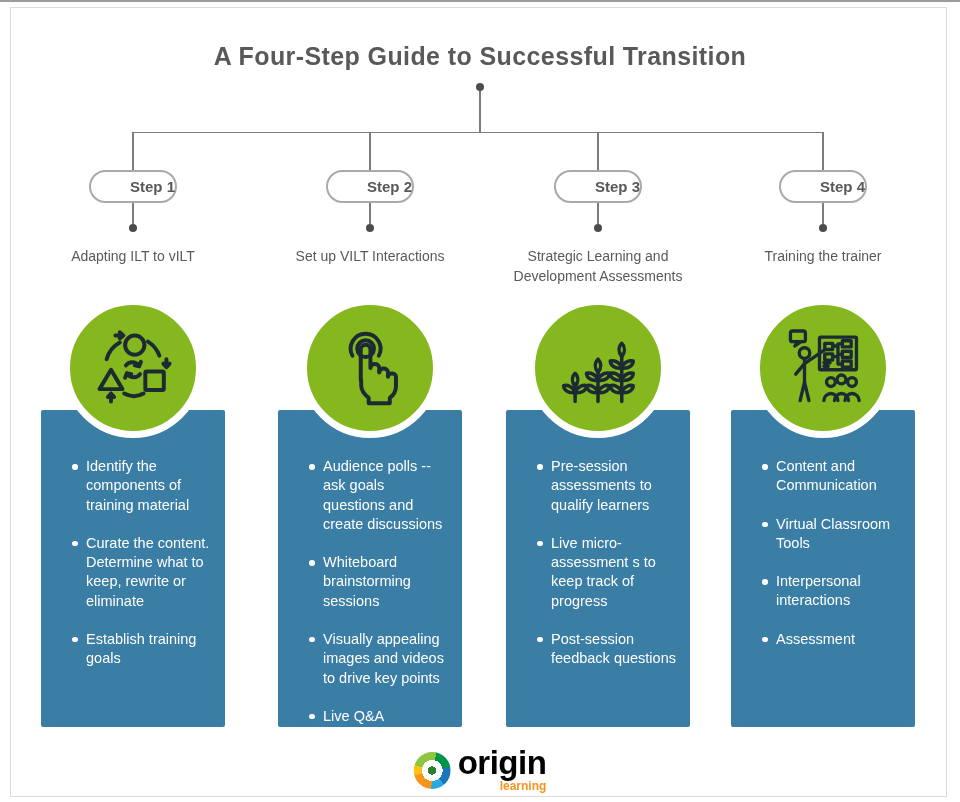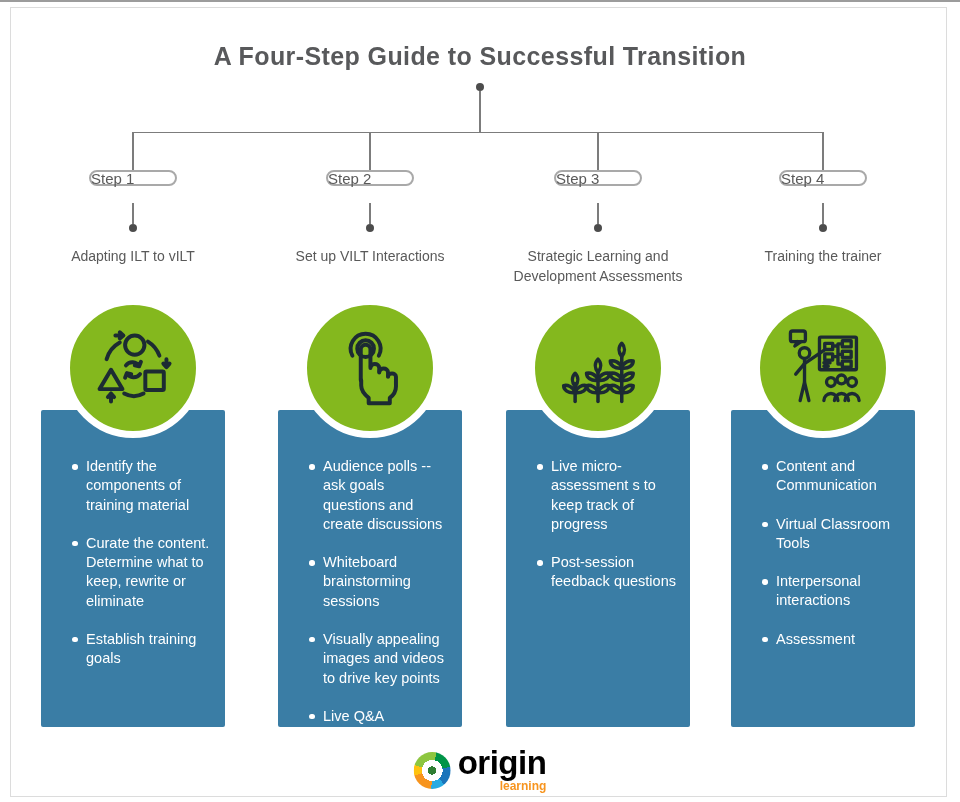--- a/index.html
+++ b/index.html
@@ -15,24 +15,24 @@
     position:absolute; top:42px; left:0; width:100%;
     text-align:center; font-size:25px; font-weight:700; color:#58595b; letter-spacing:.4px;
   }
 
   
   .c-line { position:absolute; background:#7c7c7c; }
   .c-dot  { position:absolute; width:8px; height:8px; border-radius:50%; background:#4c4c4c; }
 
   
   .pill {
-    position:absolute; top:170px; width:88px; height:16px; margin-left:-44px;
+    position:absolute; top:170px; width:88px; height:33px; margin-left:-44px;
     background:#fff; border:2px solid #a9a9a9; border-radius:17px;
-    display:flex; align-items:center; justify-content:flex-start;
-    font-size:15px; font-weight:400; color:#595959;
+    display:flex; align-items:center; justify-content:flex-end;
+    font-size:15px; font-weight:700; color:#595959;
   }
 
   .subtitle {
     position:absolute; top:247px; width:220px; margin-left:-110px;
     text-align:center; font-size:14px; font-weight:400; color:#595959; line-height:1.42;
   }
 
   .icon-circle {
     position:absolute; top:298px; width:140px; height:140px; margin-left:-70px;
     background:#84b81e; border:7px solid #ffffff; border-radius:50%;
@@ -169,20 +169,21 @@
       <path d="M77 50 c2 -7 9 -9 13 -8 c0 5 -5 9 -13 8 Z"></path>
       <path d="M77 64 c-2 -7 -9 -9 -13 -8 c0 5 5 9 13 8 Z"></path>
       <path d="M77 64 c2 -7 9 -9 13 -8 c0 5 -5 9 -13 8 Z"></path>
       <path d="M77 78 c-2 -7 -9 -9 -13 -8 c0 5 5 9 13 8 Z"></path>
       <path d="M77 78 c2 -7 9 -9 13 -8 c0 5 -5 9 -13 8 Z"></path>
     </svg>
   </div>
 
   <div class="card" style="left:598px;">
     <ul>
+      <li>Pre-session assessments to qualify learners</li>
       <li>Live micro-assessment s to keep track of progress</li>
       <li>Post-session feedback questions</li>
     </ul>
   </div>
 
   <div class="pill" style="left:823px;">
     <span>Step 4</span>
   </div>
   <div class="c-line" style="left:822.3px; top:203px; width:1.5px; height:21px;"></div>
   <div class="c-dot" style="left:819px; top:224px;"></div>

